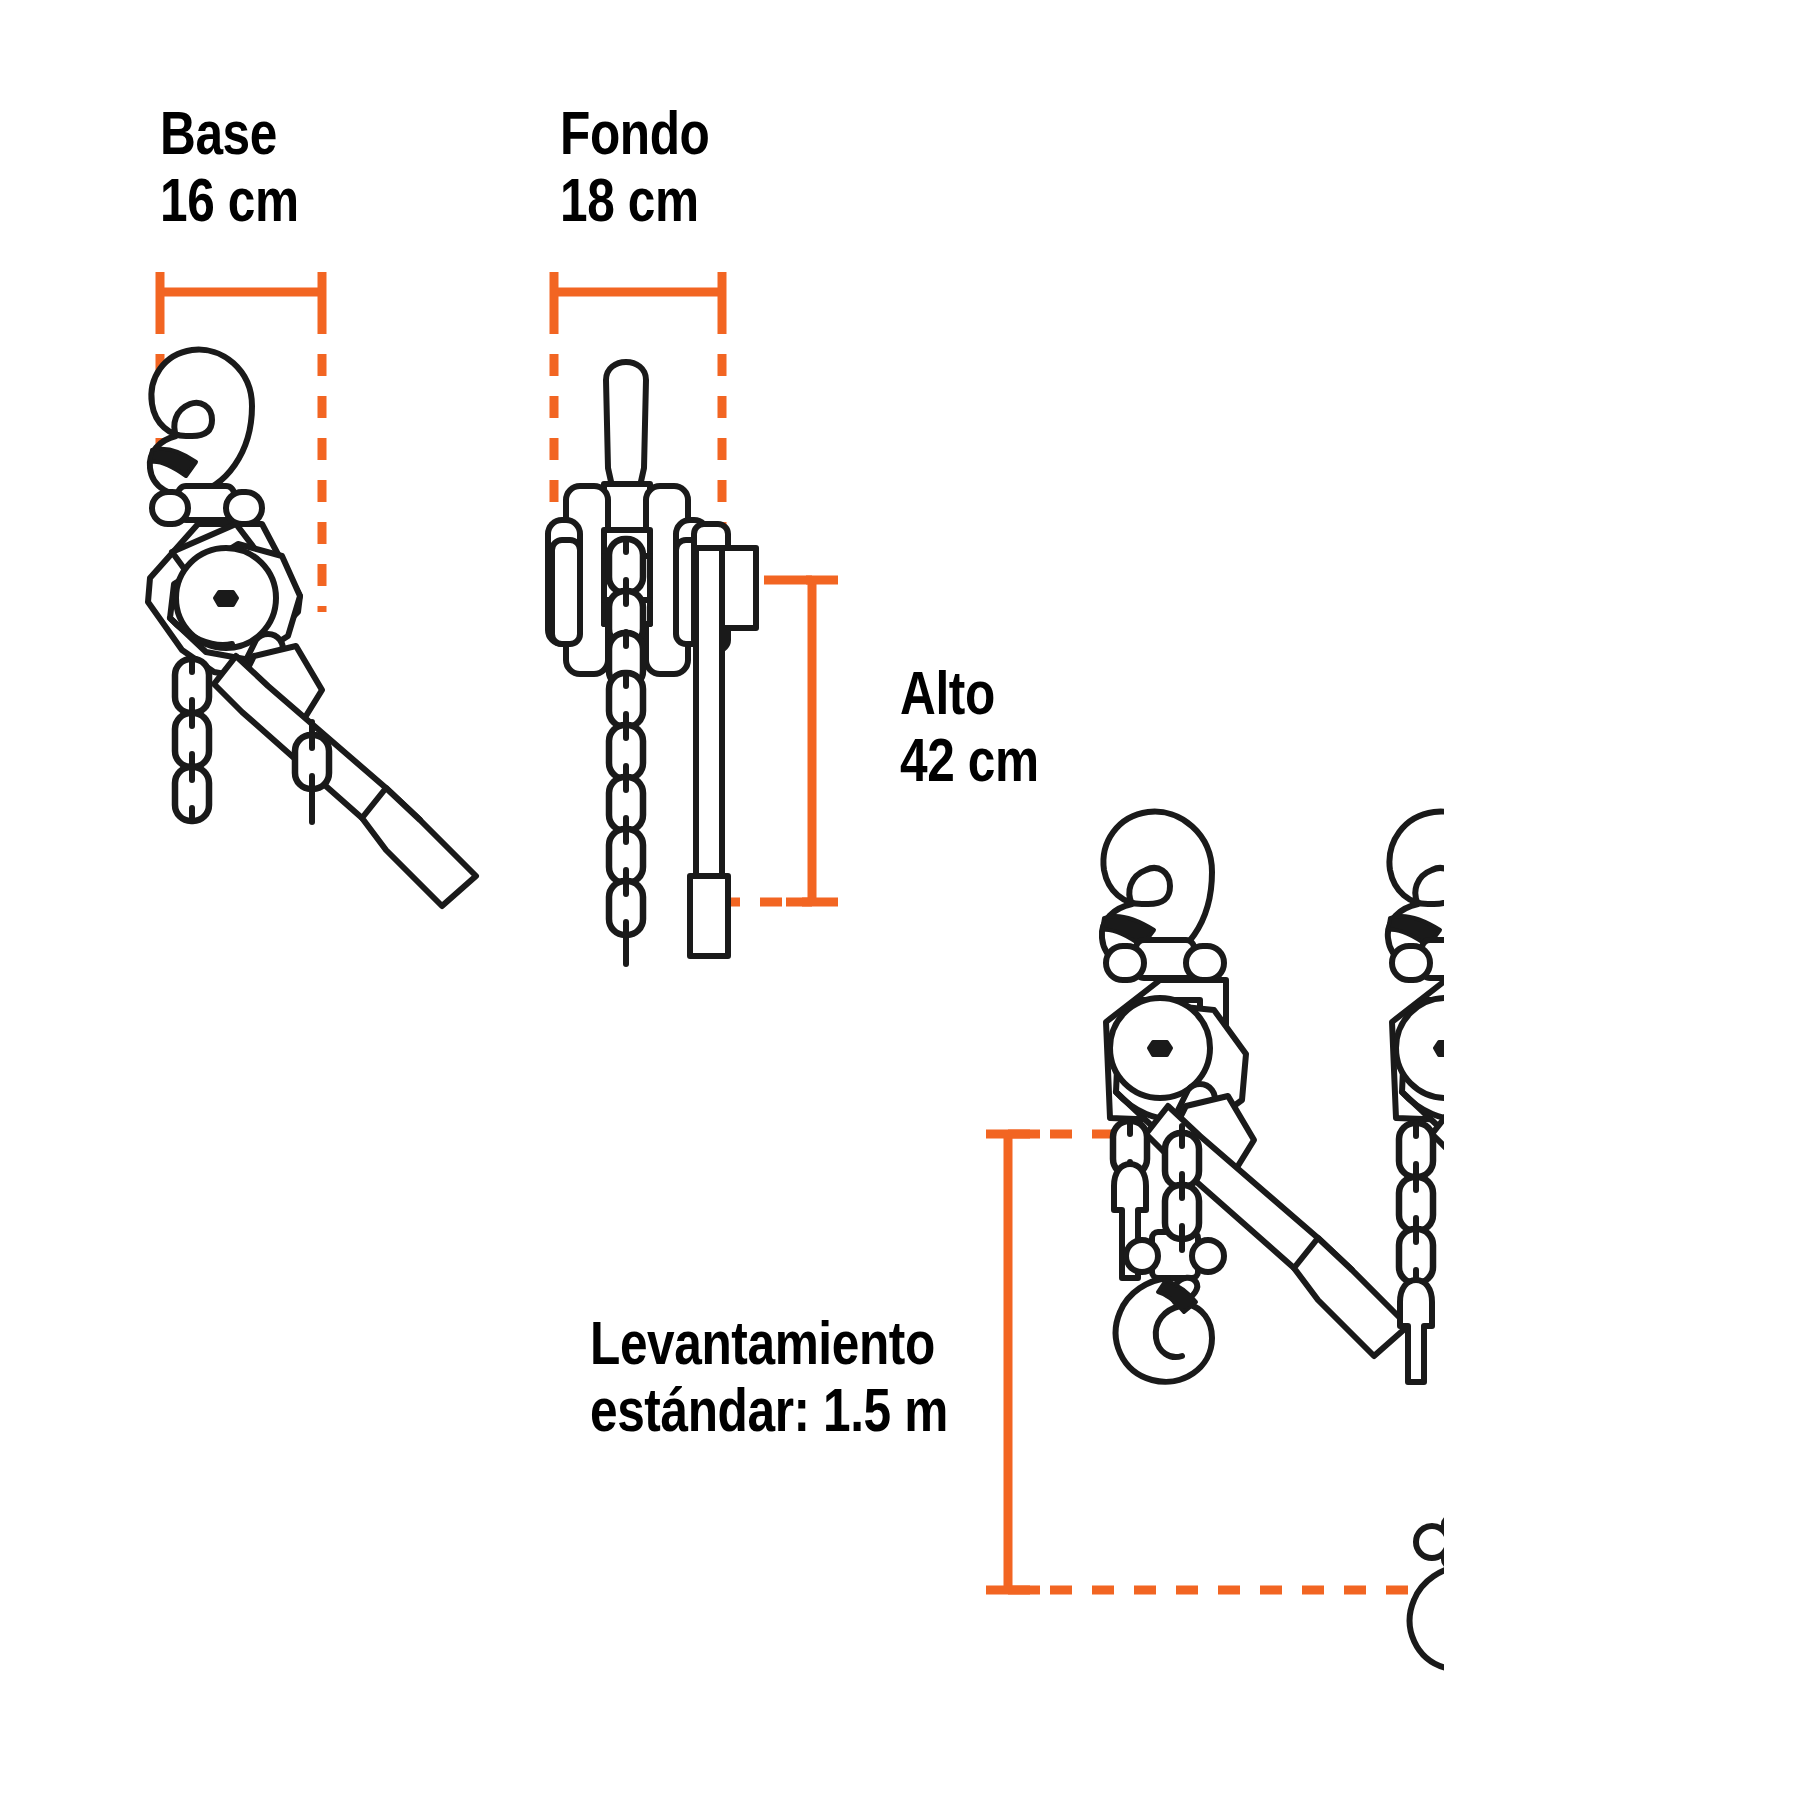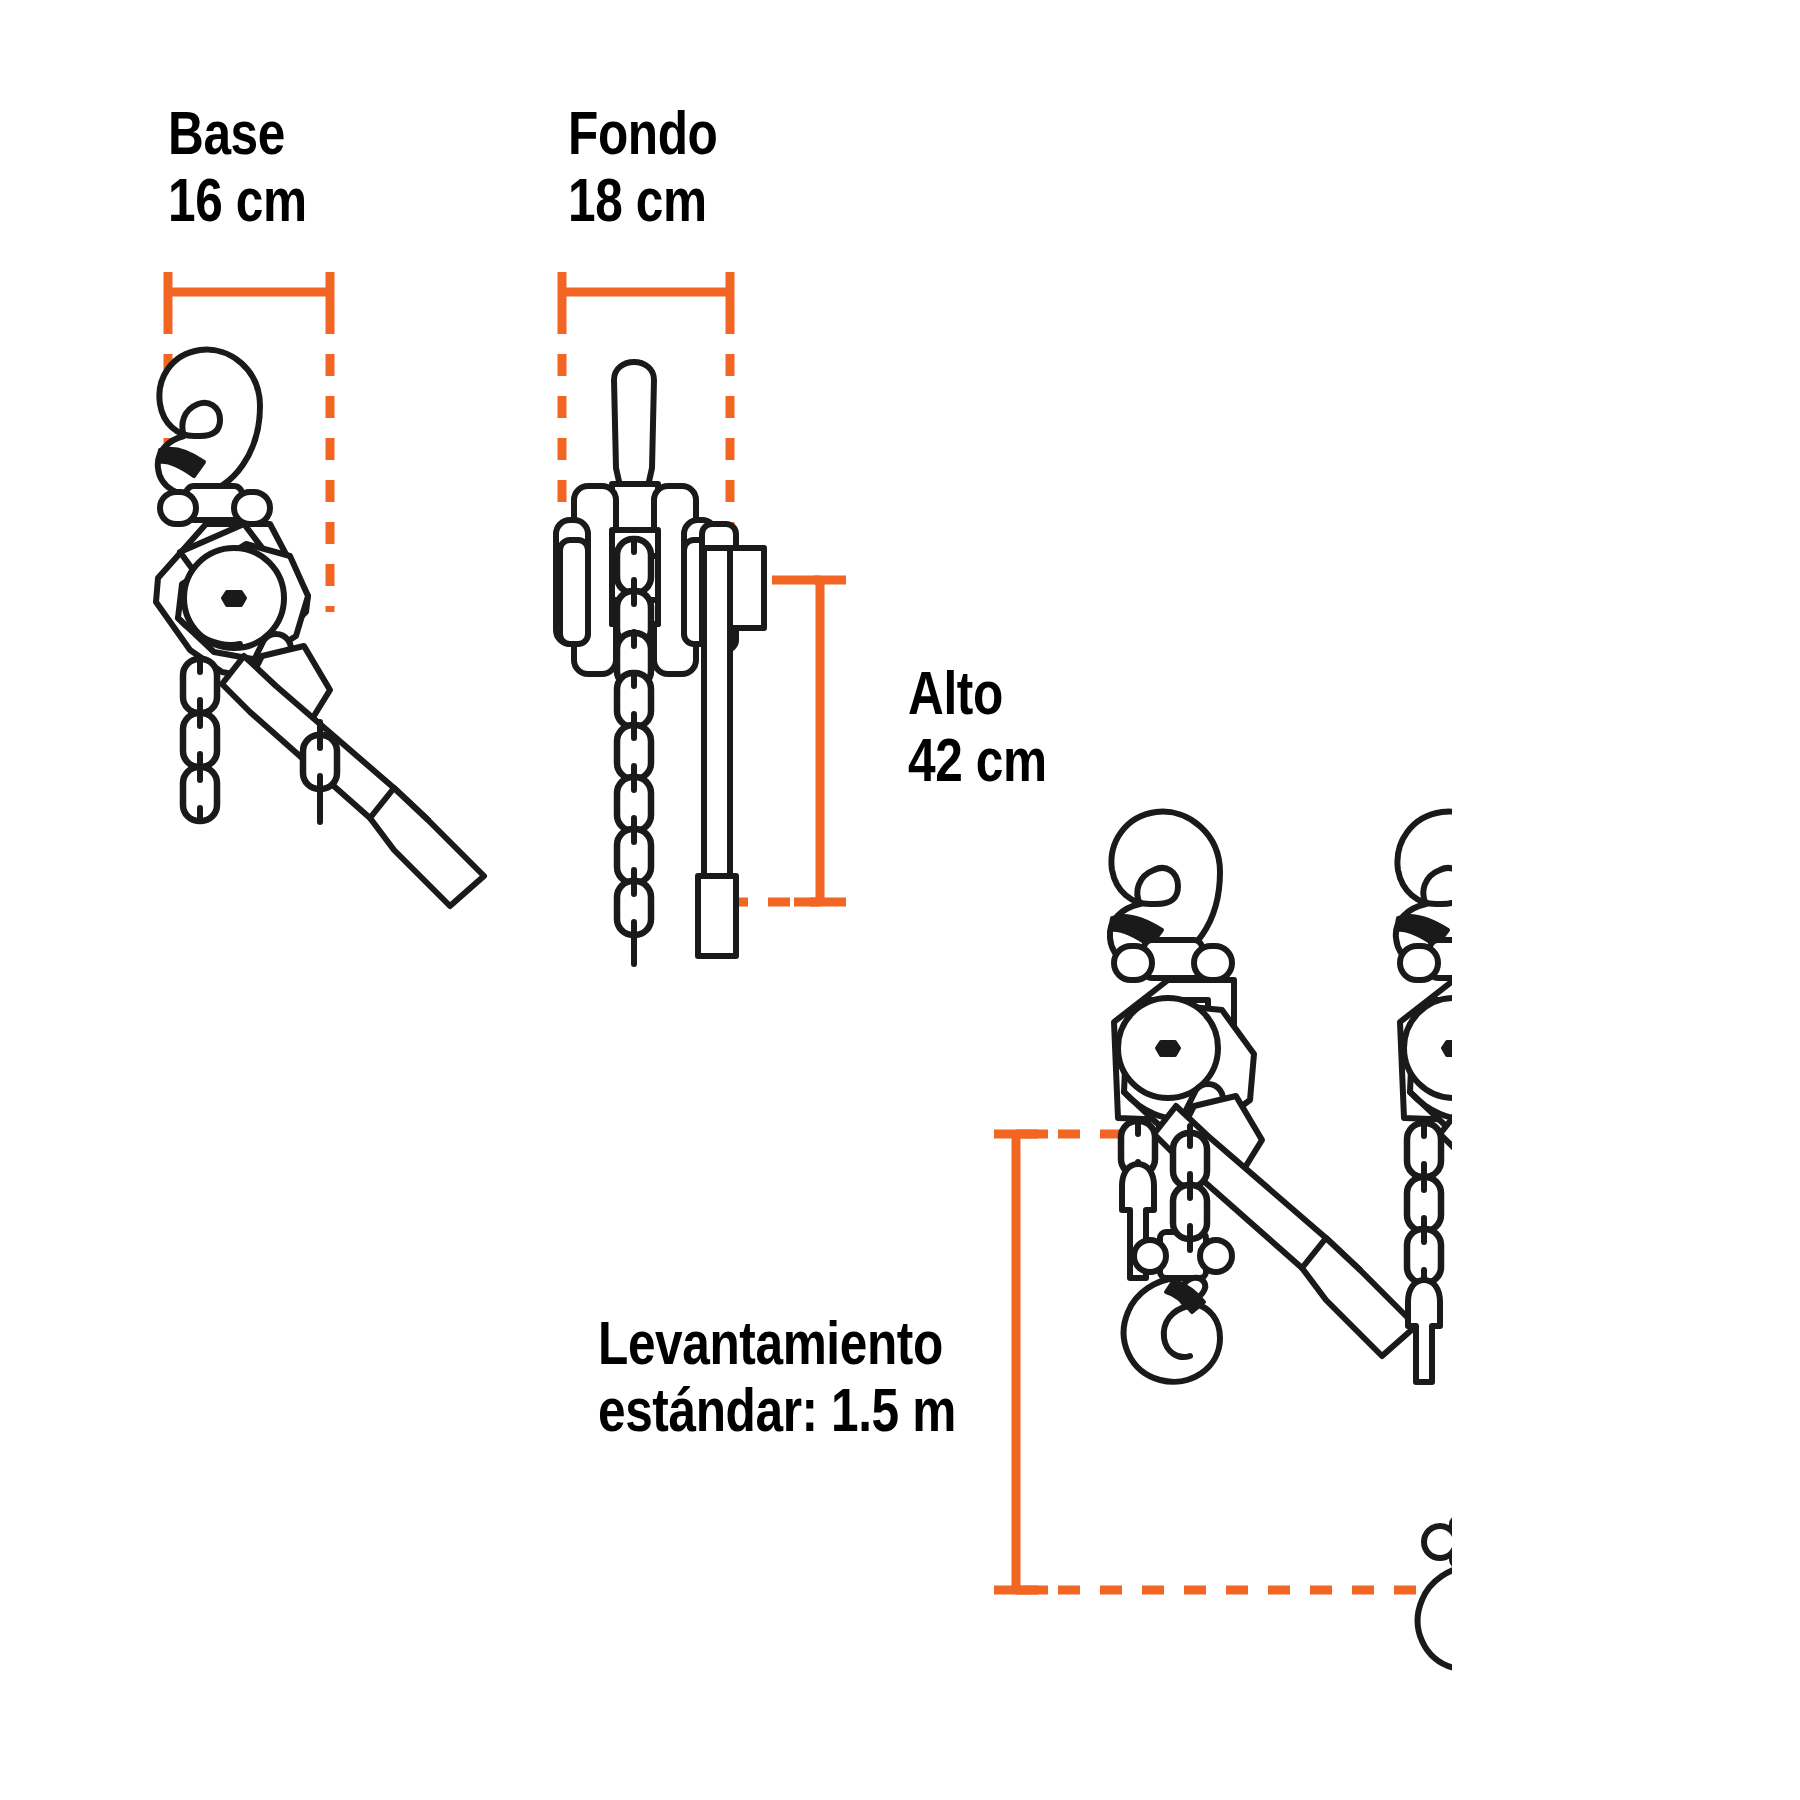--- a/index.html
+++ b/index.html
@@ -1,17 +1,17 @@
 <!DOCTYPE html>
 <html><head>
 <meta charset="utf-8">
 <style>
   html,body{margin:0;padding:0;background:#ffffff;}
   body{font-family:"Liberation Sans", sans-serif;}
-  #stage{position:relative;width:1444px;height:1800px;background:#fff;overflow:hidden;margin-left:8px;}
+  #stage{position:relative;width:1444px;height:1800px;background:#fff;overflow:hidden;}
   #stage svg{position:absolute;left:0;top:0;}
   .lbl{position:absolute;color:#000;font-weight:700;line-height:1.08;
        font-family:"Liberation Sans", sans-serif;
        transform:scaleX(0.80);transform-origin:left top;white-space:nowrap;
        letter-spacing:-0.5px;}
   #lbl-base{left:160px;top:100px;font-size:62px;text-align:left;}
   #lbl-fondo{left:560px;top:100px;font-size:62px;text-align:left;}
   #lbl-alto{left:900px;top:660px;font-size:62px;text-align:left;}
   #lbl-lev{left:590px;top:1310px;font-size:62px;text-align:left;}
   .lbl .l2{display:block;}

